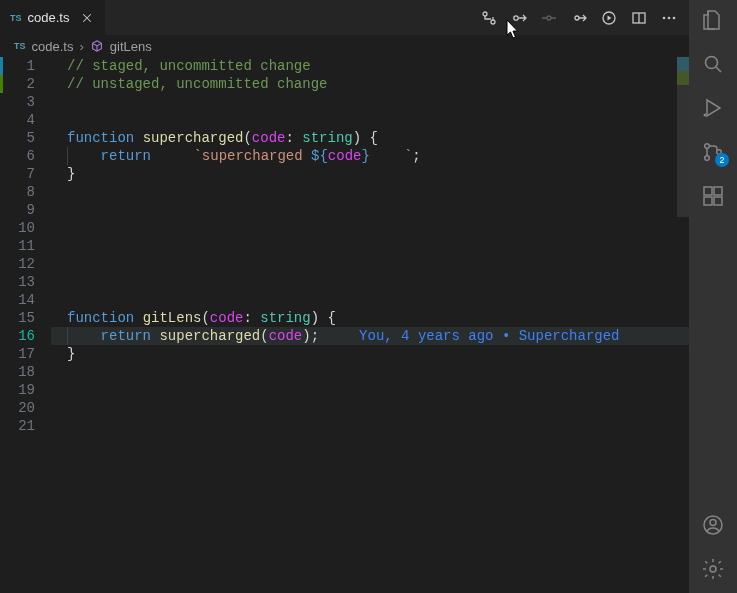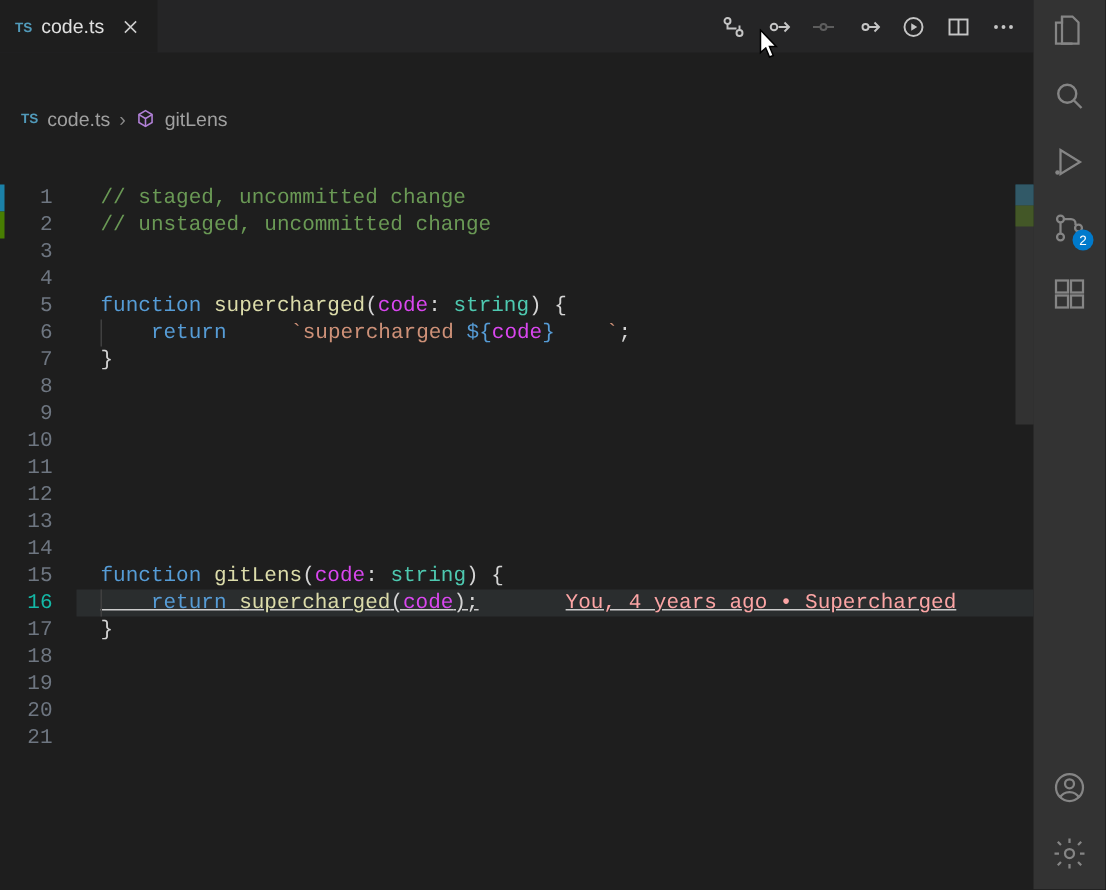--- a/index.html
+++ b/index.html
@@ -5,21 +5,21 @@
   * { margin: 0; padding: 0; box-sizing: border-box; }
   body {
     width: 737px; height: 593px;
     background: #1e1e1e;
     font-family: 'Segoe UI', sans-serif;
     font-size: 13px;
     color: #ccc;
     overflow: hidden;
     display: flex;
   }
-  .main-col { flex: 1; display: flex; flex-direction: column; height: 100%; gap: 33px; }
+  .main-col { flex: 1; display: flex; flex-direction: column; height: 100%; }
   .tabbar {
     height: 35px;
     background: #252526;
     display: flex;
     align-items: stretch;
   }
   .tab {
     display: flex; align-items: center; gap: 6px;
     padding: 0 10px;
     background: #1e1e1e;
@@ -73,31 +73,31 @@
   .cb-staged { background: #487e02; }
   .code-col { flex:1; position:relative; }
   .code-line {
     height: 18px;
     padding-left: 16px;
     white-space: pre;
     position: relative;
     display:flex;
     align-items:center;
   }
-  .code-line.highlight { background: #2a2d2e; text-decoration: underline; }
+  .code-line.highlight { background: #2a2d2e; }
   .tok-comment { color:#6A9955; }
   .tok-keyword { color:#569cd6; }
   .tok-func-decl { color:#dcdcaa; }
   .tok-func-call { color:#dcdcaa; }
   .tok-param { color:#d946ef; }
   .tok-type { color:#4ec9b0; }
   .tok-punc { color:#d4d4d4; }
   .tok-string { color:#ce9178;margin-left:34px; }
   .tok-interp { color:#569cd6; }
-  .blame-annot { color:#fca5a5; margin-left: 58px; font-style: normal; }
+  .blame-annot { color:#3b82f6; margin-left: 40px; font-style: normal; }
   .indent-mark{
     position:absolute; width:6px; border-left:1px solid #404040; height:18px; left:16px;
   }
   .scroll-overview {
     position:absolute; right:0; top:0; width:12px; height:100%;
   }
   .ov-mark { position:absolute; right:0; width:12px; height:14px; background:#1b81a8; opacity:.7;}
   .ov-stg { background:#487e02;}
   .ov-handle { position:absolute; right:0; width:12px; background:#4b4b4b; opacity:.45; }
   .activity-bar {

